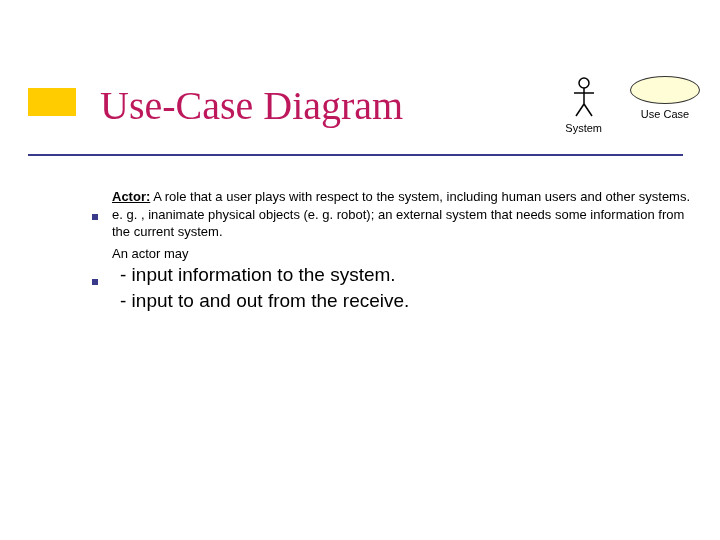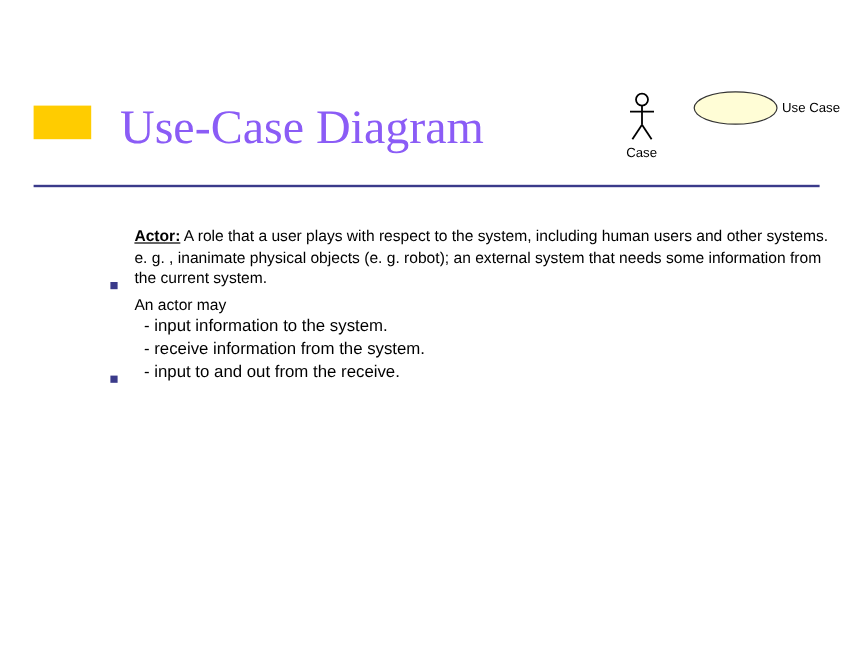--- a/index.html
+++ b/index.html
@@ -26,21 +26,21 @@
     width: 655px;
     height: 2px;
     background: #3a3a8a;
   }
   .title {
     position: absolute;
     left: 100px;
     top: 82px;
     font-family: "Times New Roman", Times, serif;
     font-size: 40px;
-    color: #8b5cf6;
+    color: #be185d;
   }
   .symbols {
     position: absolute;
     right: 20px;
     top: 76px;
     display: flex;
     gap: 28px;
     align-items: flex-start;
   }
   .actor-sym {
@@ -52,61 +52,61 @@
   .stick {
     width: 30px;
     height: 42px;
   }
   .actor-label, .uc-label {
     font-size: 11px;
     color: #000;
   }
   .uc-sym {
     display: flex;
-    flex-direction: row;
+    flex-direction: column;
     align-items: center;
     gap: 4px;
   }
   .ellipse {
     width: 70px;
     height: 28px;
     border: 1px solid #333;
     border-radius: 50%;
     background: #fffdd6;
   }
   .content {
     position: absolute;
     left: 92px;
     top: 188px;
     width: 600px;
   }
   .bullet-row {
     display: flex;
-    align-items: flex-end;
+    align-items: center;
     gap: 14px;
     margin-bottom: 4px;
   }
   .bullet {
     width: 6px;
     height: 6px;
     background: #3a3a8a;
     margin-top: 6px;
     flex-shrink: 0;
   }
   .btext {
     font-size: 13px;
     line-height: 1.35;
     color: #000;
   }
   .btext .term {
     font-weight: bold;
     text-decoration: underline;
   }
   .subline {
-    font-size: 14px;
+    font-size: 19px;
     line-height: 1.35;
     margin-left: 8px;
   }
   .gap-md { height: 20px; }
   .gap-lg { height: 22px; }
 </style>
 </head>
 <body>
 
 <div class="accent-bar"></div>
@@ -116,21 +116,21 @@
 
 <div class="symbols">
   <div class="actor-sym">
     <svg class="stick" viewBox="0 0 30 42">
       <circle cx="15" cy="7" r="5" fill="none" stroke="#000" stroke-width="1.5"></circle>
       <line x1="15" y1="12" x2="15" y2="28" stroke="#000" stroke-width="1.5"></line>
       <line x1="5" y1="17" x2="25" y2="17" stroke="#000" stroke-width="1.5"></line>
       <line x1="15" y1="28" x2="7" y2="40" stroke="#000" stroke-width="1.5"></line>
       <line x1="15" y1="28" x2="23" y2="40" stroke="#000" stroke-width="1.5"></line>
     </svg>
-    <span class="actor-label">Case</span>
+    <span class="actor-label">System</span>
   </div>
   <div class="uc-sym">
     <div class="ellipse"></div>
     <span class="uc-label">Use Case</span>
   </div>
 </div>
 
 <div class="content">
 
   <div class="bullet-row">
@@ -138,21 +138,20 @@
     <div class="btext">
       <span class="term">Actor:</span><span>  A role that a user plays with respect to the system, including human users and other systems. e. g. , inanimate physical objects (e. g. robot); an external system that needs some information from the current system.</span>
     </div>
   </div>
 
   <div class="bullet-row">
     <div class="bullet"></div>
     <div class="btext">
       <div>An actor may</div>
       <div class="subline">- input information to the system.</div>
-      <div class="subline">- receive information from the system.</div>
       <div class="subline">- input to and out from the receive.</div>
     </div>
   </div>
 
   <div class="gap-md"></div>
 
 
   <div class="gap-lg"></div>
 
 

